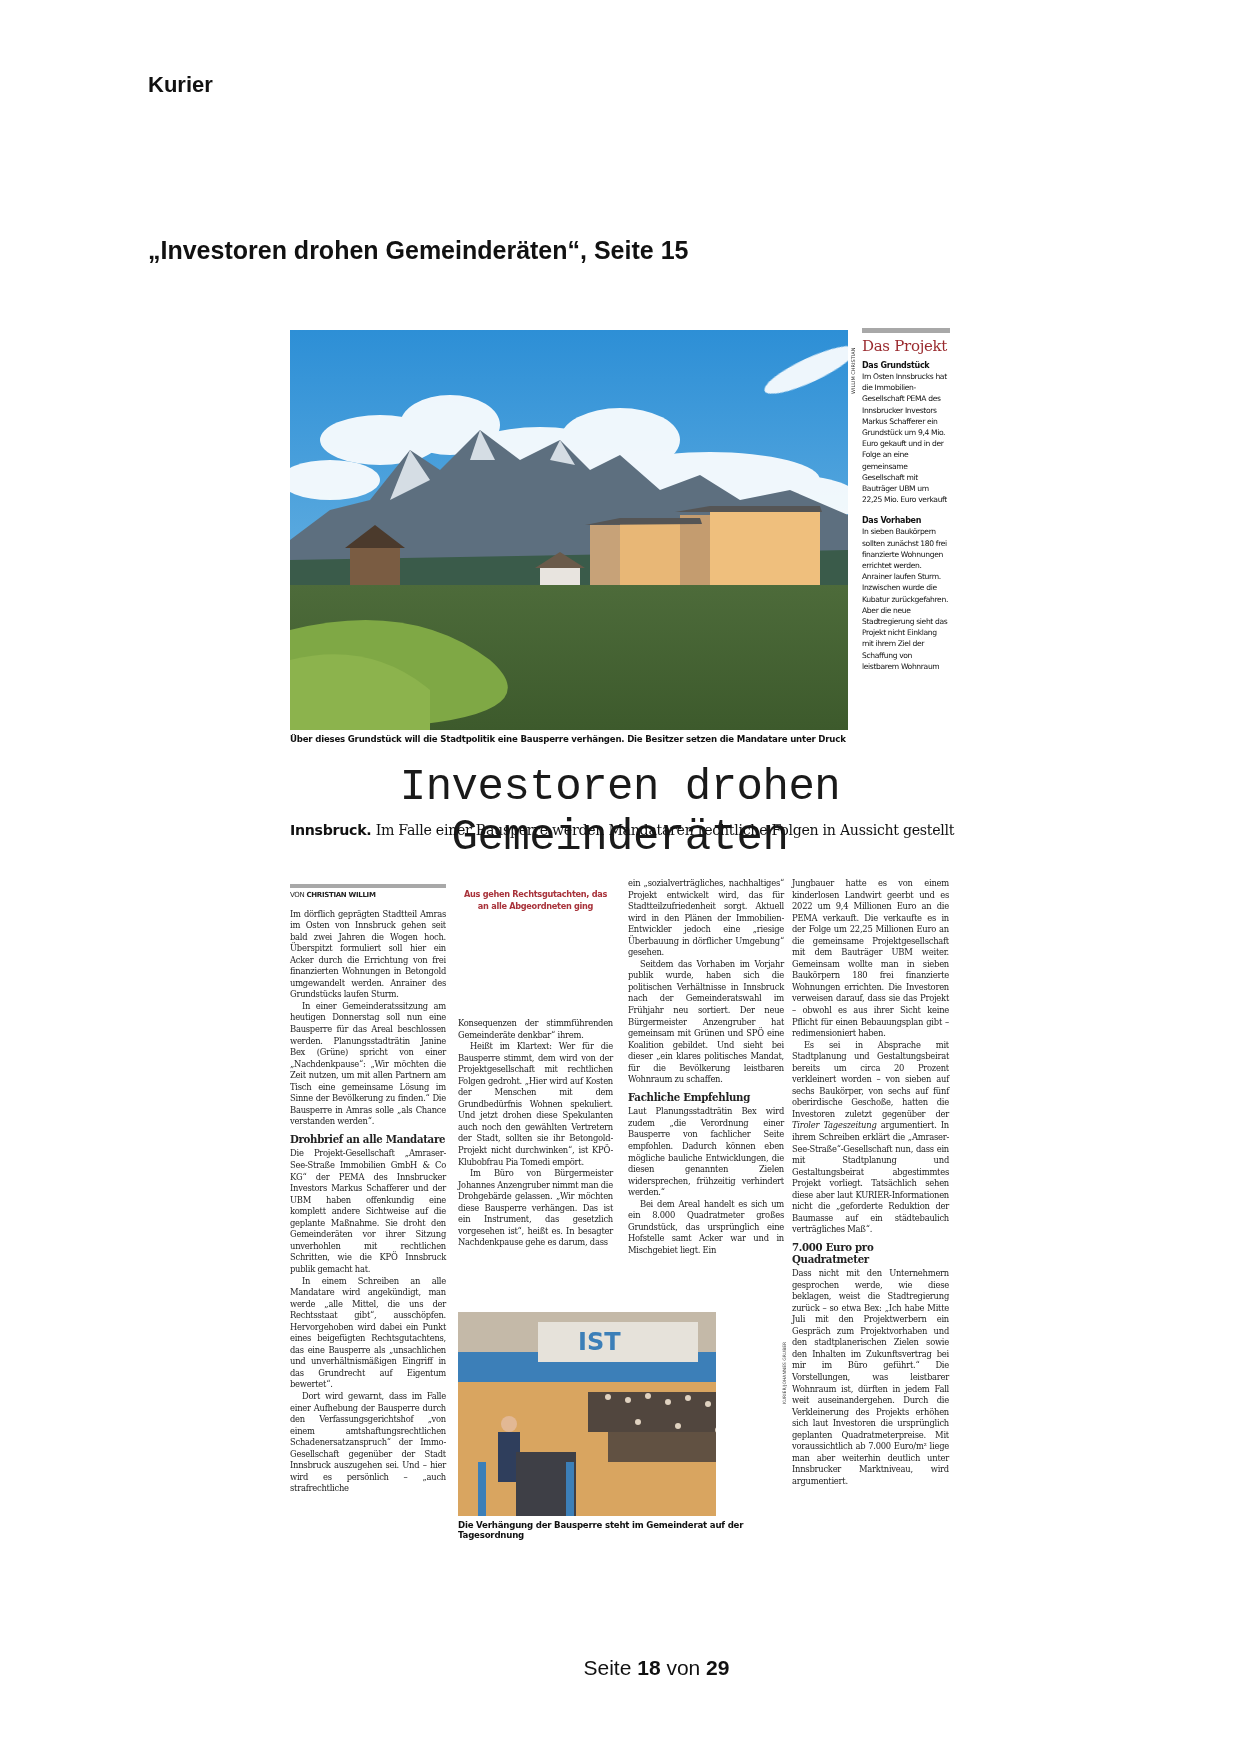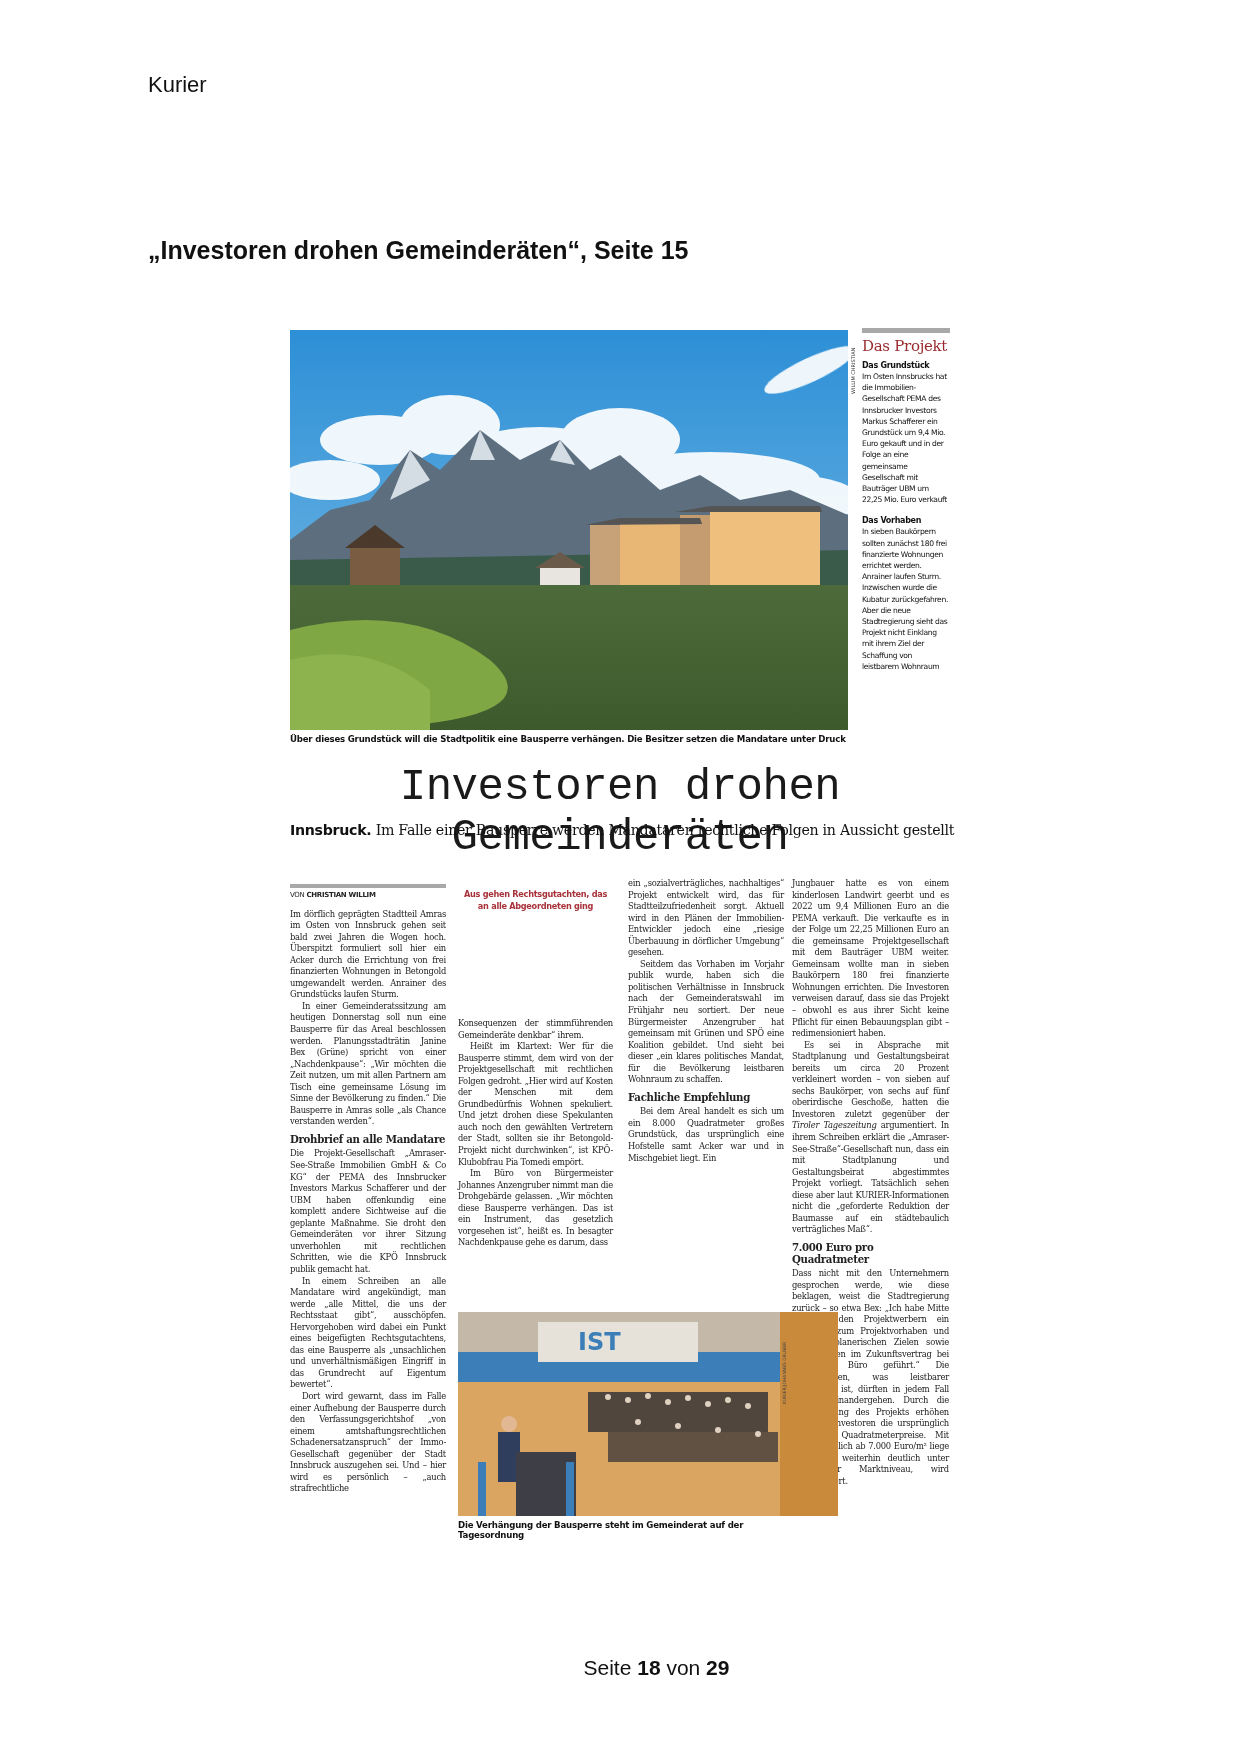--- a/index.html
+++ b/index.html
@@ -1,18 +1,18 @@
 <!DOCTYPE html>
 <html><head>
 <meta charset="utf-8">
 <style>
   html, body { margin: 0; padding: 0; background: #ffffff; }
   body { width: 1241px; height: 1754px; position: relative; overflow: hidden; font-family: "Liberation Sans", sans-serif; color: #111; }
   .abs { position: absolute; }
-  #source { left: 148px; top: 72px; font-size: 22px; font-weight: normal; font-family: "Liberation Sans", sans-serif; }
+  #source { left: 148px; top: 72px; font-size: 22px; font-weight: bold; font-family: "Liberation Sans", sans-serif; }
   #doc-title { left: 148px; top: 236px; font-size: 25px; font-weight: bold; font-family: "Liberation Sans", sans-serif; }
   #footer { left: 0; width: 1241px; top: 1656px; text-align: center; font-size: 21px; font-family: "Liberation Sans", sans-serif; margin-left: 36px; }
   #footer b { font-weight: bold; }
   .photo-top { left: 290px; top: 330px; width: 558px; height: 400px; overflow: hidden; background: #4aa3dc; }
   .photo-top svg, .photo-bottom svg { display: block; }
   .credit-top { left: 850px; top: 334px; width: 8px; height: 60px; font-size: 5px; writing-mode: vertical-rl; transform: rotate(180deg); color: #333; font-family: "DejaVu Sans", sans-serif; }
   .caption { font-family: "DejaVu Sans", sans-serif; font-weight: bold; font-size: 8.6px; color: #111; letter-spacing: -0.2px; }
   #cap-top { left: 290px; top: 734px; width: 560px; }
 
   .sidebar { left: 862px; top: 328px; width: 88px; }
@@ -34,21 +34,21 @@
   #col1 .byline { font-family: "DejaVu Sans", sans-serif; font-size: 7px; letter-spacing: -0.3px; margin-bottom: 7px; }
   #col1 .byline b { font-weight: bold; }
   #col2 { left: 458px; top: 1018px; width: 155px; }
   #col3 { left: 628px; top: 878px; width: 156px; }
   #col4 { left: 792px; top: 878px; width: 157px; }
 
   .pullquote { left: 458px; top: 882px; width: 155px; text-align: center; }
   .pullquote .q { font-family: "DejaVu Serif", serif; font-style: italic; font-size: 11.2px; line-height: 15.5px; color: #a8323a; letter-spacing: -0.3px; }
   .pullquote .src { font-family: "DejaVu Sans", sans-serif; font-weight: bold; font-size: 8.2px; line-height: 12px; color: #a8323a; margin-top: 6px; letter-spacing: -0.3px; }
 
-  .photo-bottom { left: 458px; top: 1312px; width: 380px; height: 204px; overflow: hidden; background: #c98a3c; }
+  .photo-bottom { left: 458px; top: 1312px; width: 258px; height: 204px; overflow: hidden; background: #c98a3c; }
   .credit-bottom { left: 782px; top: 1314px; width: 7px; height: 90px; font-size: 4.5px; writing-mode: vertical-rl; transform: rotate(180deg); color: #444; font-family: "DejaVu Sans", sans-serif; }
   #cap-bottom { left: 458px; top: 1520px; width: 330px; }
 </style>
 </head>
 <body>
 
 <div id="source" class="abs">Kurier</div>
 <div id="doc-title" class="abs">„Investoren drohen Gemeinderäten“, Seite 15</div>
 
 <div class="abs photo-top">
@@ -128,20 +128,21 @@
 <div id="col2" class="abs col">
   <p class="first">Konsequenzen der stimmführenden Gemeinderäte denkbar“ ihrem.</p>
   <p>Heißt im Klartext: Wer für die Bausperre stimmt, dem wird von der Projektgesellschaft mit rechtlichen Folgen gedroht. „Hier wird auf Kosten der Menschen mit dem Grundbedürfnis Wohnen spekuliert. Und jetzt drohen diese Spekulanten auch noch den gewählten Vertretern der Stadt, sollten sie ihr Betongold-Projekt nicht durchwinken“, ist KPÖ-Klubobfrau Pia Tomedi empört.</p>
   <p>Im Büro von Bürgermeister Johannes Anzengruber nimmt man die Drohgebärde gelassen. „Wir möchten diese Bausperre verhängen. Das ist ein Instrument, das gesetzlich vorgesehen ist“, heißt es. In besagter Nachdenkpause gehe es darum, dass</p>
 </div>
 
 <div id="col3" class="abs col">
   <p class="first">ein „sozialverträgliches, nachhaltiges“ Projekt entwickelt wird, das für Stadtteilzufriedenheit sorgt. Aktuell wird in den Plänen der Immobilien-Entwickler jedoch eine „riesige Überbauung in dörflicher Umgebung“ gesehen.</p>
   <p>Seitdem das Vorhaben im Vorjahr publik wurde, haben sich die politischen Verhältnisse in Innsbruck nach der Gemeinderatswahl im Frühjahr neu sortiert. Der neue Bürgermeister Anzengruber hat gemeinsam mit Grünen und SPÖ eine Koalition gebildet. Und sieht bei dieser „ein klares politisches Mandat, für die Bevölkerung leistbaren Wohnraum zu schaffen.</p>
   <h4>Fachliche Empfehlung</h4>
+  <p class="first">Laut Planungsstadträtin Bex wird zudem „die Verordnung einer Bausperre von fachlicher Seite empfohlen. Dadurch können eben mögliche bauliche Entwicklungen, die diesen genannten Zielen widersprechen, frühzeitig verhindert werden.“</p>
   <p>Bei dem Areal handelt es sich um ein 8.000 Quadratmeter großes Grundstück, das ursprünglich eine Hofstelle samt Acker war und in Mischgebiet liegt. Ein</p>
 </div>
 
 <div id="col4" class="abs col">
   <p class="first">Jungbauer hatte es von einem kinderlosen Landwirt geerbt und es 2022 um 9,4 Millionen Euro an die PEMA verkauft. Die verkaufte es in der Folge um 22,25 Millionen Euro an die gemeinsame Projektgesellschaft mit dem Bauträger UBM weiter. Gemeinsam wollte man in sieben Baukörpern 180 frei finanzierte Wohnungen errichten. Die Investoren verweisen darauf, dass sie das Projekt – obwohl es aus ihrer Sicht keine Pflicht für einen Bebauungsplan gibt – redimensioniert haben.</p>
   <p><span>Es sei in Absprache mit Stadtplanung und Gestaltungsbeirat bereits um circa 20 Prozent verkleinert worden – von sieben auf sechs Baukörper, von sechs auf fünf oberirdische Geschoße, hatten die Investoren zuletzt gegenüber der </span><i>Tiroler Tageszeitung</i><span> argumentiert. In ihrem Schreiben erklärt die „Amraser-See-Straße“-Gesellschaft nun, dass ein mit Stadtplanung und Gestaltungsbeirat abgestimmtes Projekt vorliegt. Tatsächlich sehen diese aber laut KURIER-Informationen nicht die „geforderte Reduktion der Baumasse auf ein städtebaulich verträgliches Maß“.</span></p>
   <h4>7.000 Euro pro Quadratmeter</h4>
   <p class="first">Dass nicht mit den Unternehmern gesprochen werde, wie diese beklagen, weist die Stadtregierung zurück – so etwa Bex: „Ich habe Mitte Juli mit den Projektwerbern ein Gespräch zum Projektvorhaben und den stadtplanerischen Zielen sowie den Inhalten im Zukunftsvertrag bei mir im Büro geführt.“ Die Vorstellungen, was leistbarer Wohnraum ist, dürften in jedem Fall weit auseinandergehen. Durch die Verkleinerung des Projekts erhöhen sich laut Investoren die ursprünglich geplanten Quadratmeterpreise. Mit voraussichtlich ab 7.000 Euro/m² liege man aber weiterhin deutlich unter Innsbrucker Marktniveau, wird argumentiert.</p>
 </div>
 

